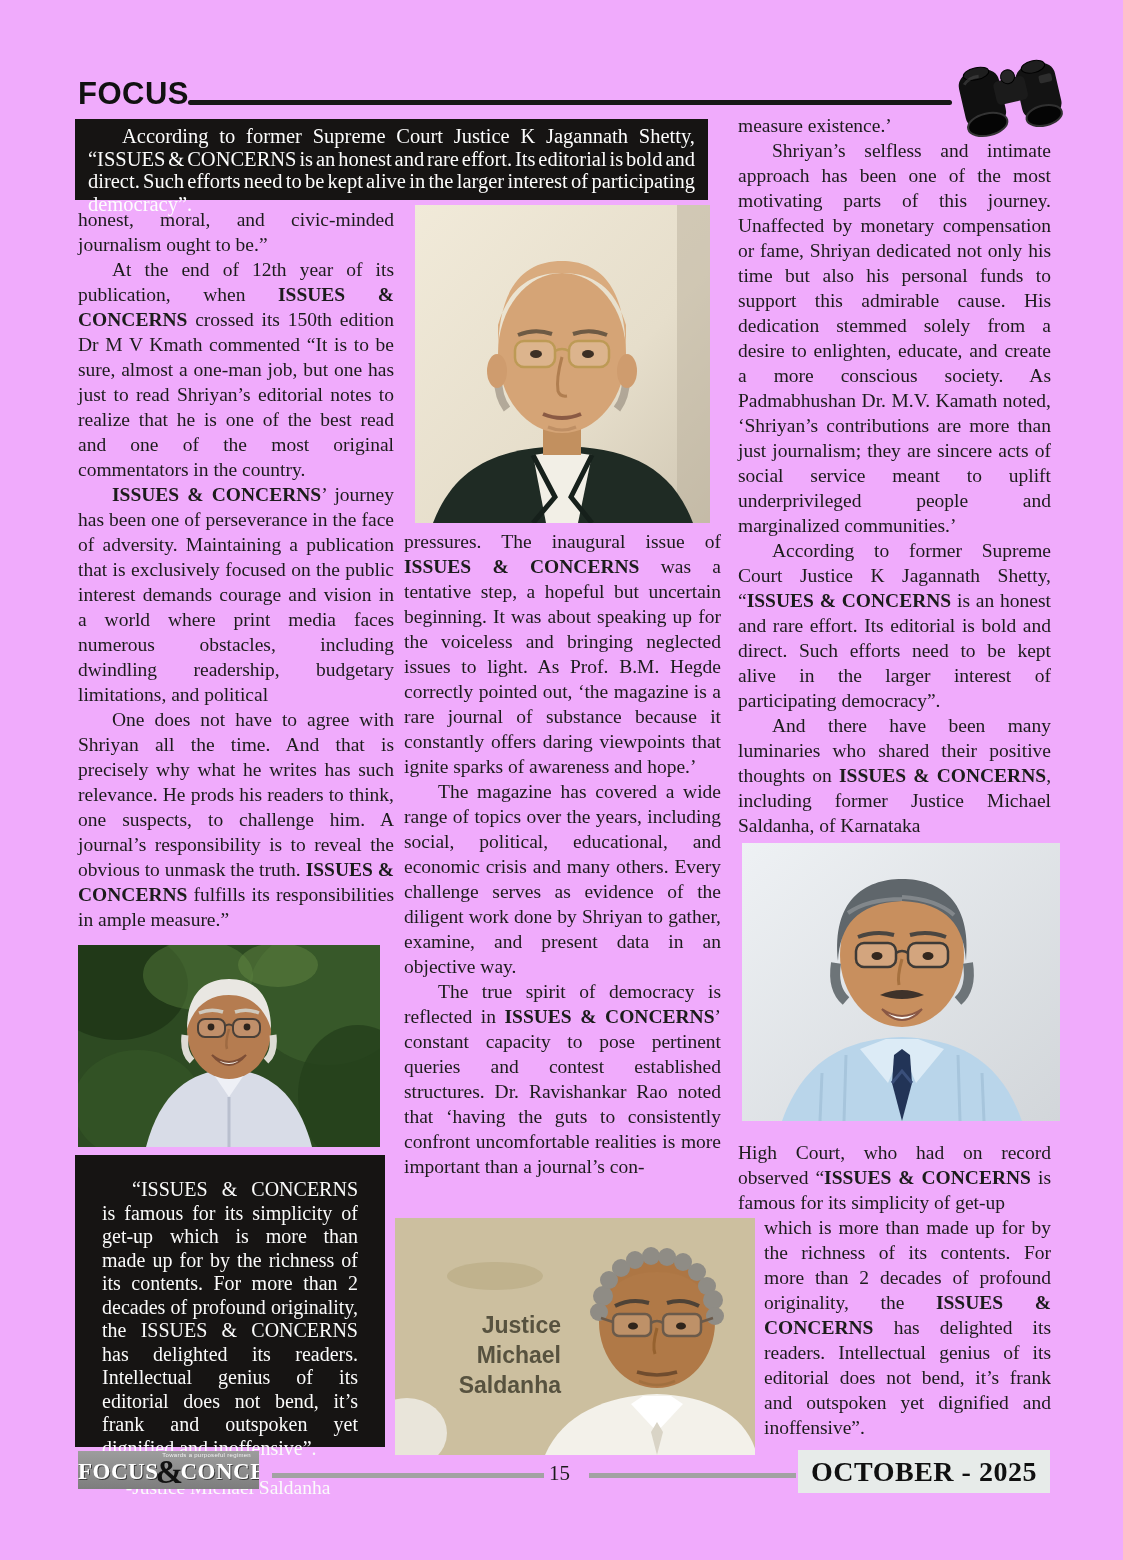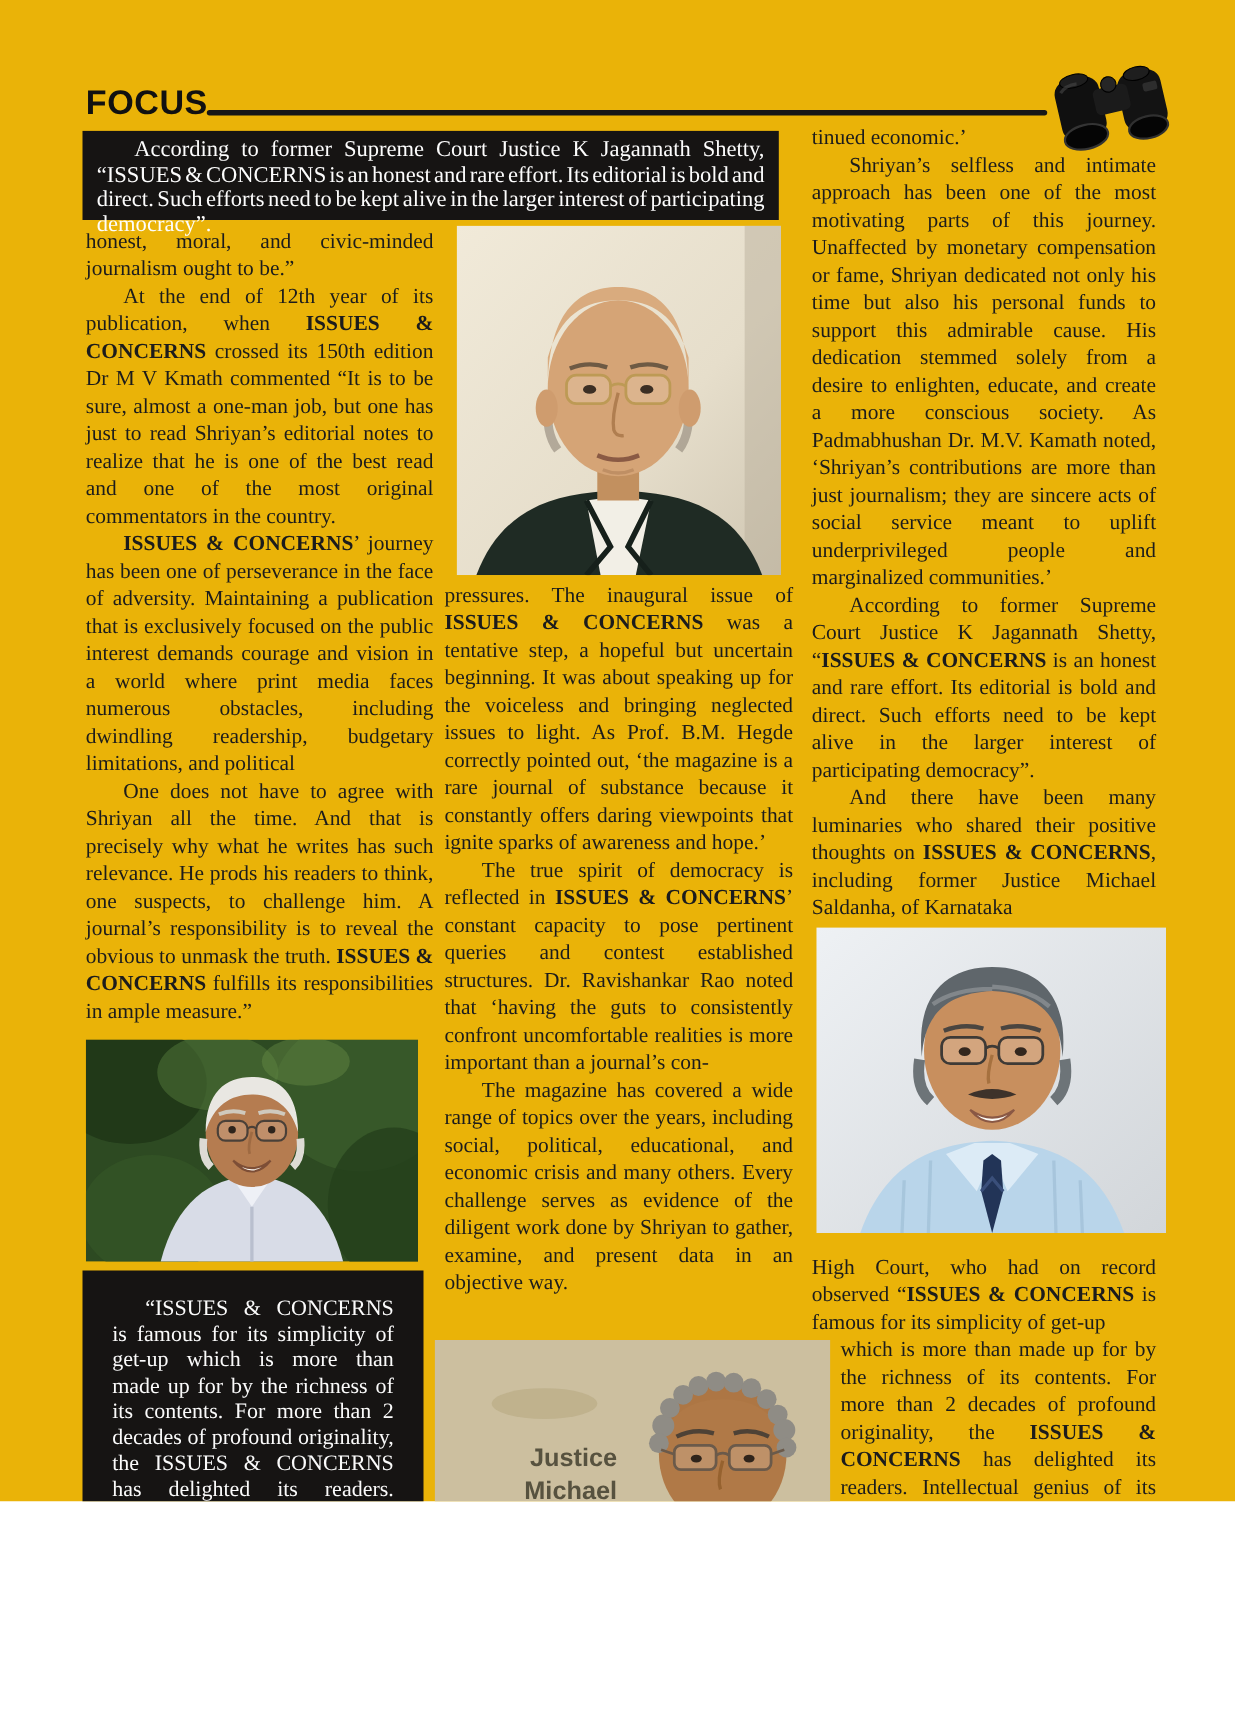--- a/index.html
+++ b/index.html
@@ -1,16 +1,16 @@
 <!DOCTYPE html>
 <html><head>
 <meta charset="utf-8">
 <style>
   html,body{margin:0;padding:0;background:#fff;}
-  .page{position:relative;width:1123px;height:1365px;background:#eab308;overflow:hidden;
+  .page{position:relative;width:1123px;height:1560px;background:#f0abfc;overflow:hidden;
         font-family:"Liberation Serif", serif;color:#1c1c1c;}
 
   
   .focus-label{position:absolute;left:78px;top:76px;font-family:"Liberation Sans",sans-serif;
                font-weight:700;font-size:31px;letter-spacing:.5px;color:#111;}
   .header-rule{position:absolute;left:188px;top:100px;width:764px;height:5px;background:#171717;border-radius:3px;}
   .binoculars{position:absolute;left:952px;top:52px;width:122px;height:88px;}
 
   
   .top-quote{position:absolute;left:75px;top:119px;width:633px;height:81px;background:#161413;
@@ -88,25 +88,25 @@
   </div>
 
   <div class="textcol col-left">
       <p class="para">honest, moral, and civic-minded journalism ought to be.”</p>
       <p class="para fi">At the end of 12th year of its publication, when <b>ISSUES &amp; CONCERNS</b> crossed its 150th edition Dr M V Kmath commented “It is to be sure, almost a one-man job, but one has just to read Shriyan’s editorial notes to realize that he is one of the best read and one of the most original commentators in the country.</p>
       <p class="para fi"><b>ISSUES &amp; CONCERNS</b>’ journey has been one of perseverance in the face of adversity. Maintaining a publication that is exclusively focused on the public interest demands courage and vision in a world where print media faces numerous obstacles, including dwindling readership, budgetary limitations, and political</p>
       <p class="para fi">One does not have to agree with Shriyan all the time. And that is precisely why what he writes has such relevance. He prods his readers to think, one suspects, to challenge him. A journal’s responsibility is to reveal the obvious to unmask the truth. <b>ISSUES &amp; CONCERNS</b> fulfills its responsibilities in ample measure.”</p>
     </div>
   <div class="textcol col-mid">
       <p class="para">pressures. The inaugural issue of <b>ISSUES &amp; CONCERNS</b> was a tentative step, a hopeful but uncertain beginning. It was about speaking up for the voiceless and bringing neglected issues to light. As Prof. B.M. Hegde correctly pointed out, ‘the magazine is a rare journal of substance because it constantly offers daring viewpoints that ignite sparks of awareness and hope.’</p>
+      <p class="para fi">The magazine has covered a wide range of topics over the years, including social, political, educational, and economic crisis and many others. Every challenge serves as evidence of the diligent work done by Shriyan to gather, examine, and present data in an objective way.</p>
       <p class="para fi">The true spirit of democracy is reflected in <b>ISSUES &amp; CONCERNS</b>’ constant capacity to pose pertinent queries and contest established structures. Dr. Ravishankar Rao noted that ‘having the guts to consistently confront uncomfortable realities is more important than a journal’s con-</p>
-      <p class="para fi">The magazine has covered a wide range of topics over the years, including social, political, educational, and economic crisis and many others. Every challenge serves as evidence of the diligent work done by Shriyan to gather, examine, and present data in an objective way.</p>
     </div>
   <div class="textcol col-right">
-      <p class="para">tinued economic.’</p>
+      <p class="para">measure existence.’</p>
       <p class="para fi">Shriyan’s selfless and intimate approach has been one of the most motivating parts of this journey. Unaffected by monetary compensation or fame, Shriyan dedicated not only his time but also his personal funds to support this admirable cause. His dedication stemmed solely from a desire to enlighten, educate, and create a more conscious society. As Padmabhushan Dr. M.V. Kamath noted, ‘Shriyan’s contributions are more than just journalism; they are sincere acts of social service meant to uplift underprivileged people and marginalized communities.’</p>
       <p class="para fi">According to former Supreme Court Justice K Jagannath Shetty, “<b>ISSUES &amp; CONCERNS</b> is an honest and rare effort. Its editorial is bold and direct. Such efforts need to be kept alive in the larger interest of participating democracy”.</p>
       <p class="para fi">And there have been many luminaries who shared their positive thoughts on <b>ISSUES &amp; CONCERNS</b>, including former Justice Michael Saldanha, of Karnataka</p>
     </div>
   <div class="textcol col-right-bottom">
       <p class="para">High Court, who had on record observed “<b>ISSUES &amp; CONCERNS</b> is famous for its simplicity of get-up</p>
       <p class="para" style="margin-left: 26px;">which is more than made up for by the richness of its contents. For more than 2 decades of profound originality, the <b>ISSUES &amp; CONCERNS</b> has delighted its readers. Intellectual genius of its editorial does not bend, it’s frank and outspoken yet dignified and inoffensive”.</p>
     </div>
 
   <div class="photo photo-mid">

